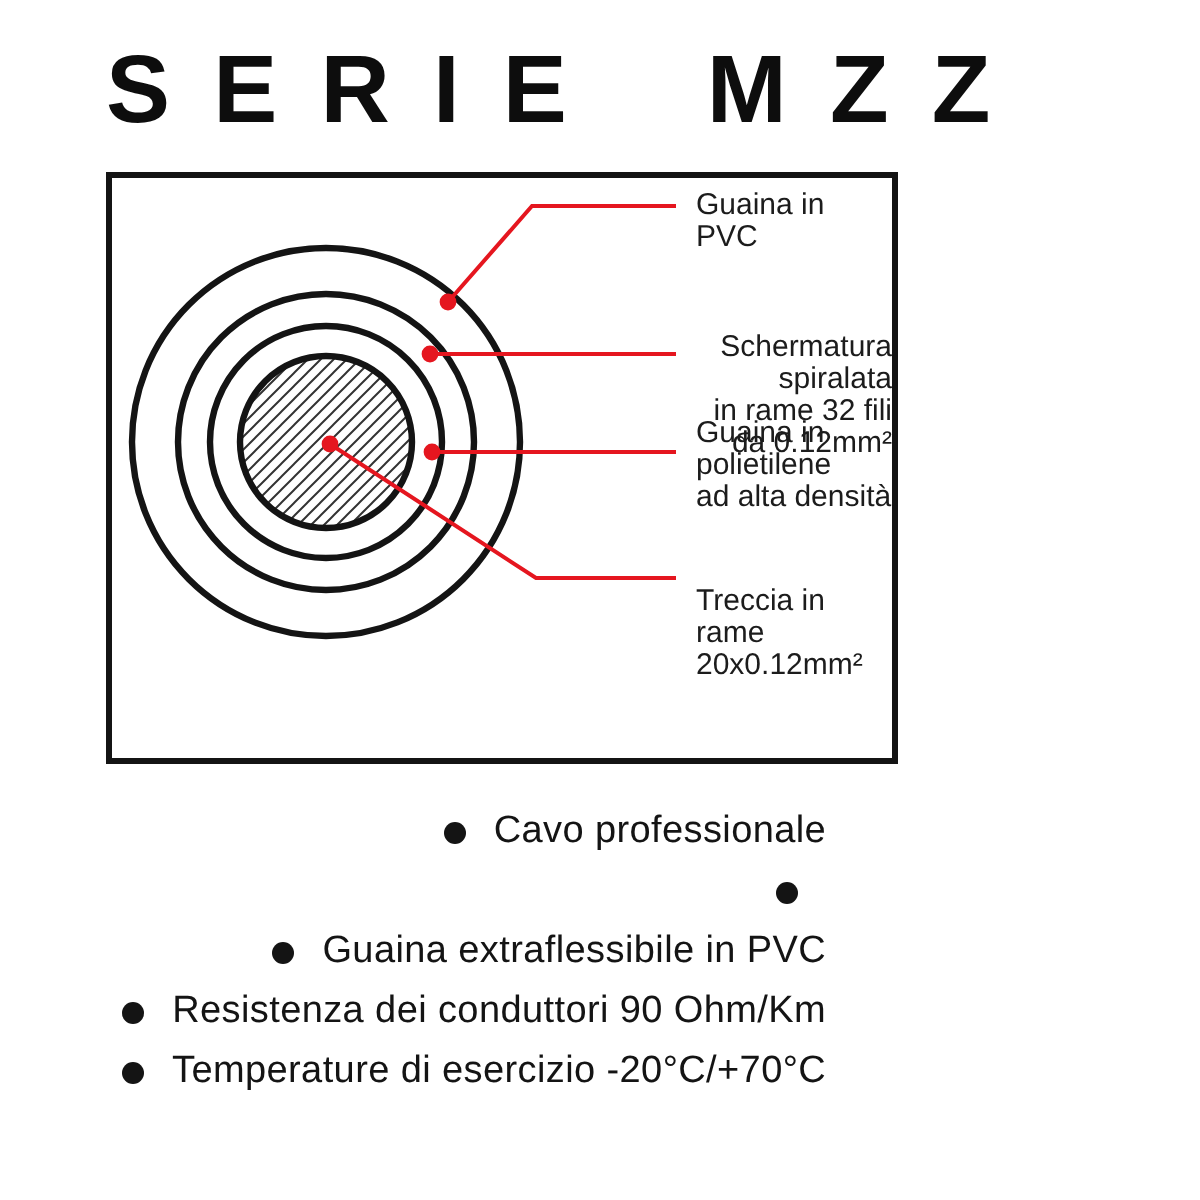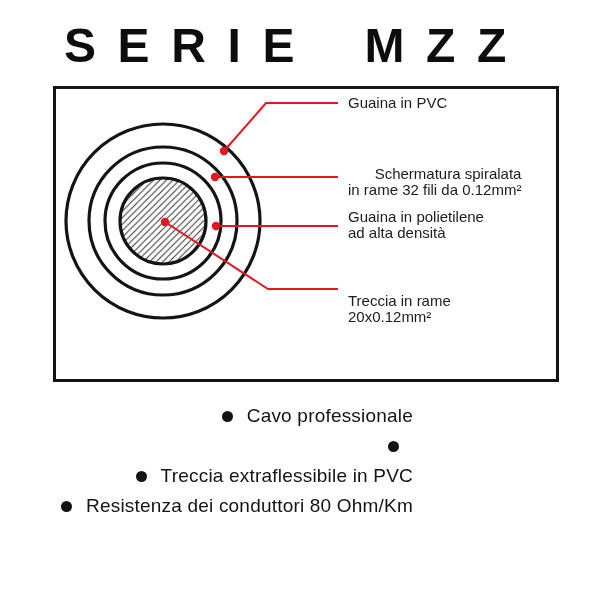--- a/index.html
+++ b/index.html
@@ -12,36 +12,36 @@
     position: relative;
     width: 600px;
     height: 600px;
     background: #ffffff;
     font-family: "Liberation Sans", sans-serif;
     color: var(--ink);
     overflow: hidden;
   }
   .title {
     position: absolute;
-    left: 64px;
+    left: 53px;
     top: 22px;
     width: 500px;
     font-size: 48px;
     font-weight: bold;
     letter-spacing: 0.45em;
     word-spacing: 0.28em;
     line-height: 1;
     color: #0d0d0d;
     white-space: nowrap;
   }
   .diagram-box {
     position: absolute;
     left: 53px;
     top: 86px;
-    width: 506px;
+    width: 396px;
     height: 296px;
     border: 3px solid #141414;
     background: #ffffff;
   }
   .diagram-box svg {
     position: absolute;
     left: 0;
     top: 0;
     display: block;
   }
@@ -133,21 +133,25 @@
   <ul class="features">
     <li class="feature">
       <span class="bullet"></span>
       <span>Cavo professionale</span>
     </li>
     <li class="feature">
       <span class="bullet"></span>
     </li>
     <li class="feature">
       <span class="bullet"></span>
-      <span>Treccia extraflessibile in PVC</span>
+      <span>Guaina extraflessibile in PVC</span>
     </li>
     <li class="feature">
       <span class="bullet"></span>
-      <span>Resistenza dei conduttori 80 Ohm/Km</span>
+      <span>Resistenza dei conduttori 90 Ohm/Km</span>
+    </li>
+    <li class="feature">
+      <span class="bullet"></span>
+      <span>Temperature di esercizio -20°C/+70°C</span>
     </li>
   </ul>
 
 </div>
 
 </body></html>

